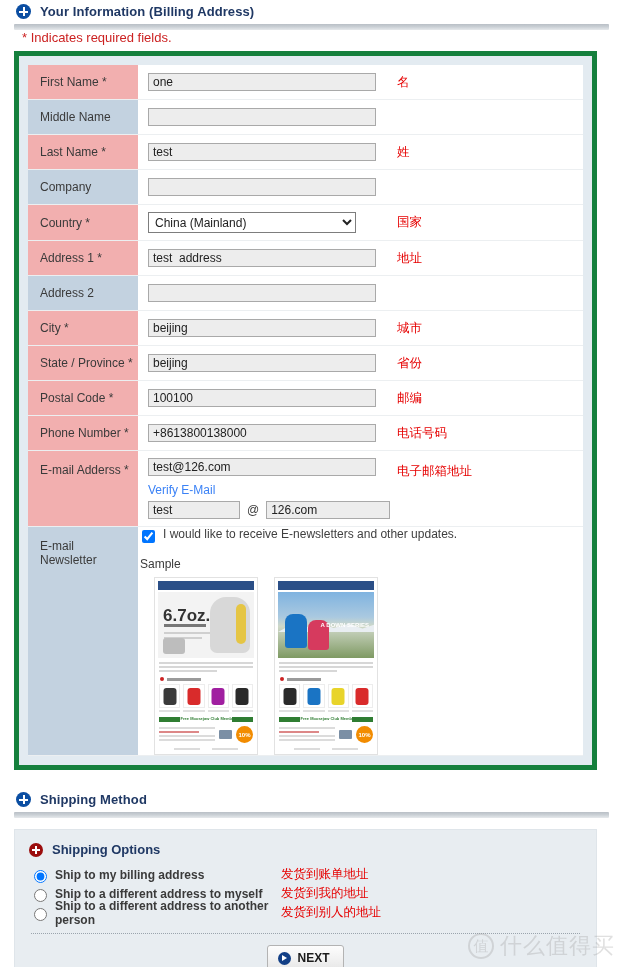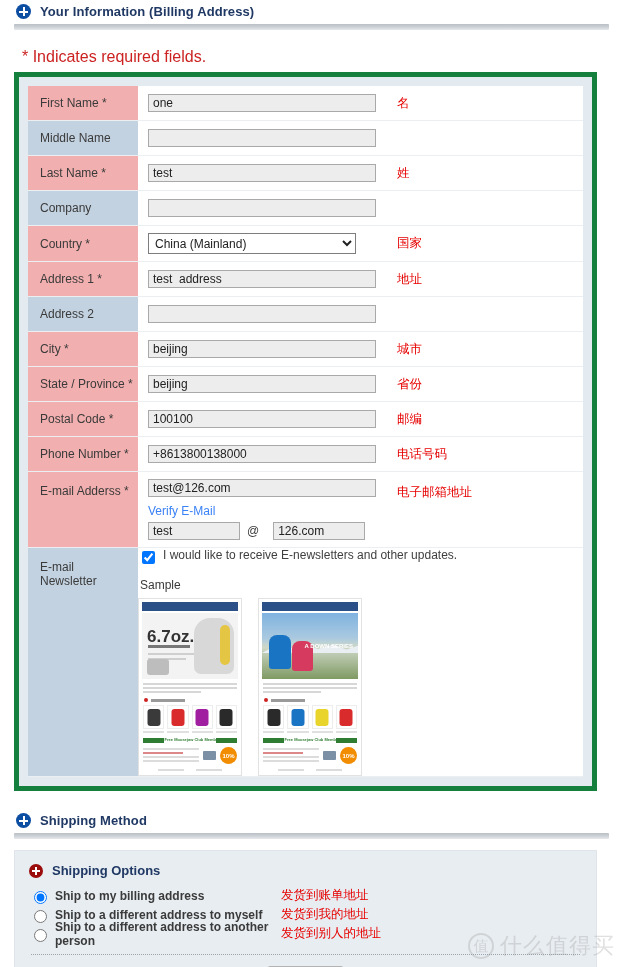--- a/index.html
+++ b/index.html
@@ -32,22 +32,22 @@
   .icon-circle-blue::before { left: 3px; top: 6.5px; width: 9px; height: 2px; }
   .icon-circle-blue::after  { left: 6.5px; top: 3px; width: 2px; height: 9px; }
 
   .sec-rule {
     height: 6px; margin: 1px 14px 0 14px;
     background: linear-gradient(to bottom,#b9bfc6 0%,#c9cfd4 45%,#e6e9ec 100%);
     border-radius: 1px;
   }
 
   .req-note {
-    color: #cc2222; font-size: 16px;
-    padding: 18px 0 6px 22px;
+    color: #cc2222; font-size: 13px;
+    padding: 0 0 6px 22px;
   }
 
   
   .panel {
     margin: 0 26px 0 14px;
     background: #e3ebf1;
     padding: 9px;
     border: 5px solid #15803d;
   }
   .form-table {
@@ -72,40 +72,40 @@
 
   input.txt {
     width: 228px; height: 18px;
     background: #ededed;
     border: 1px solid #a9a9a9;
     font-family: "Liberation Sans", sans-serif;
     font-size: 12px; color: #222;
     padding: 1px 4px;
   }
   input.txt.small { width: 92px; }
-  input.txt.dom   { width: 92px; margin-left: 7px; }
+  input.txt.dom   { width: 124px; }
   select.sel {
     width: 208px; height: 21px;
     border: 1px solid #7d7d7d;
     background: #ffffff;
     font-family: "Liberation Sans", sans-serif;
     font-size: 12px; color: #222;
     padding: 1px 2px;
   }
 
   .verify-lbl { font-size: 12px; color: #3b82f6; margin: 7px 0 4px 0; }
   .verify-row { display: flex; align-items: center; gap: 7px; }
   .at-sign { color: #3a3a3a; font-size: 12px; }
 
   .news-cell { padding: 10px 0 12px 10px; }
   .news-chk-row { display: flex; align-items: flex-start; gap: 5px; }
   .news-chk-row label { font-size: 12px; color: #404040; }
   .sample-lbl { font-size: 12px; color: #3a3a3a; margin: 11px 0 6px 2px; }
 
-  .thumbs { display: flex; gap: 16px; }
+  .thumbs { display: flex; gap: 16px; margin-left: 16px; }
 
   
   .ship-panel {
     margin: 0 26px 0 14px;
     background: #e8edf1;
     border: 1px solid #dfe5ea;
     padding: 12px 14px 10px 14px;
   }
   .ship-opts-head {
     display: flex; align-items: center; gap: 9px;

